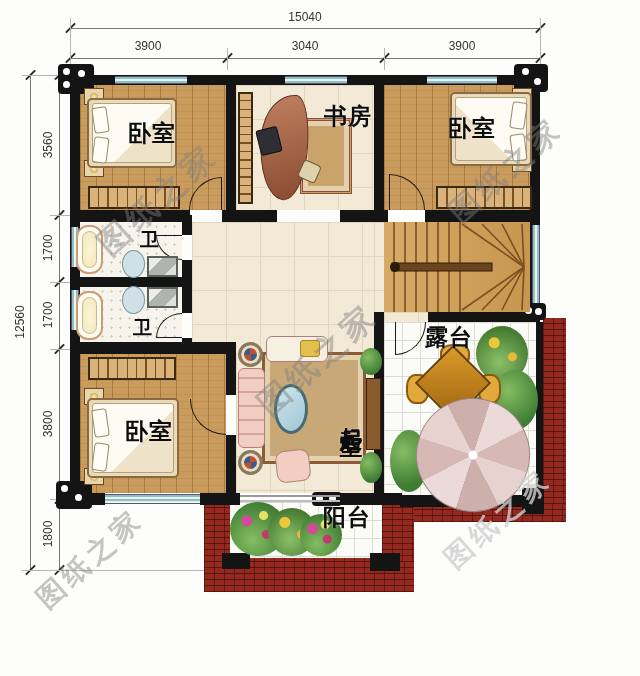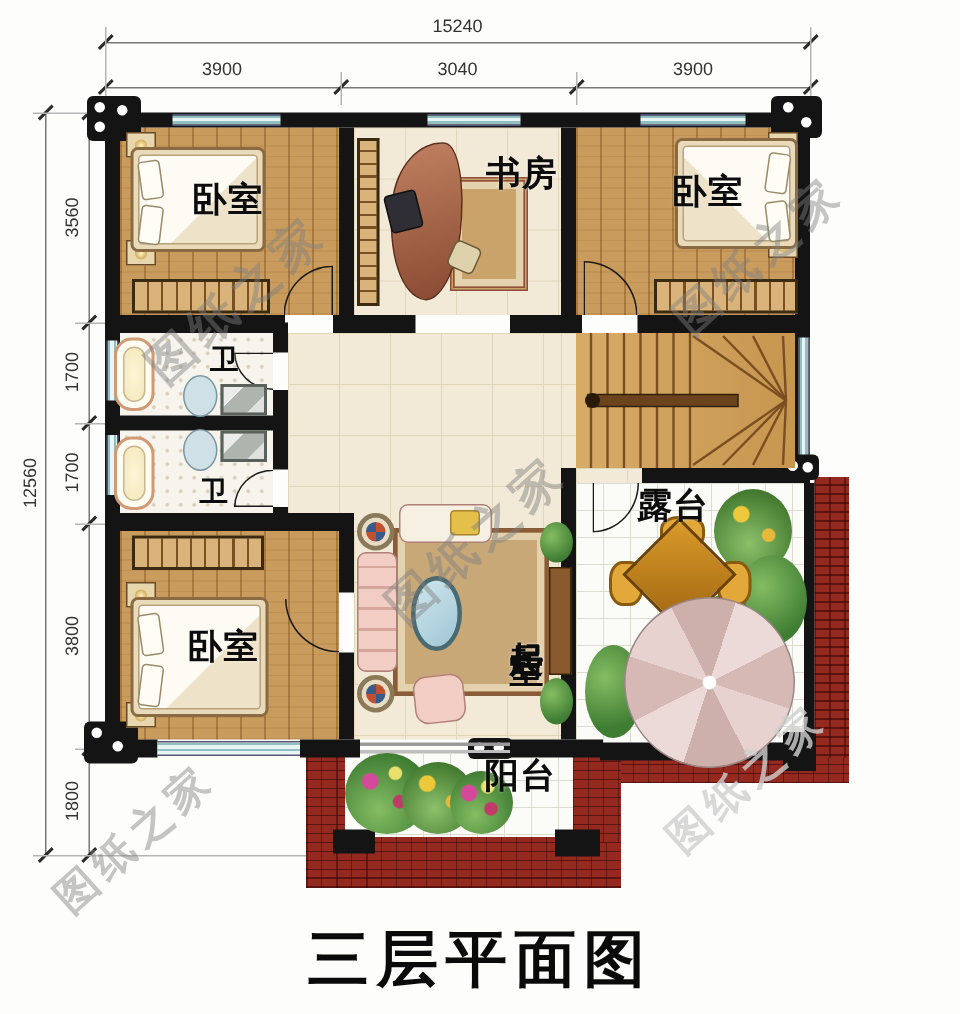--- a/index.html
+++ b/index.html
@@ -68,21 +68,21 @@
   .rlabel.vert{writing-mode:vertical-rl;letter-spacing:3px;}
   .wm{position:absolute;color:#808080;opacity:.45;font-weight:700;letter-spacing:5px;transform:rotate(-42deg);white-space:nowrap;}
   .title{position:absolute;left:50%;top:612px;transform:translateX(-50%);font-size:41px;font-weight:900;letter-spacing:5px;color:#0a0a0a;}
 </style>
 </head>
 <body>
 
 <div class="canvas">
 
   <div class="abs dline" style="left:70px;top:28px;width:470px;height:1px;"></div>
-  <div class="abs dimtxt" style="left:305px;top:17px;">15240</div>
+  <div class="abs dimtxt" style="left:305px;top:17px;">15040</div>
   <div class="abs dline" style="left:70px;top:58px;width:470px;height:1px;"></div>
   <div class="abs dimtxt" style="left:148px;top:46px;">3900</div>
   <div class="abs dimtxt" style="left:305px;top:46px;">3040</div>
   <div class="abs dimtxt" style="left:462px;top:46px;">3900</div>
   <div class="abs tick" style="left:64px;top:27px;"></div>
   <div class="abs tick" style="left:534px;top:27px;"></div>
   <div class="abs tick" style="left:64px;top:57px;"></div>
   <div class="abs tick" style="left:221px;top:57px;"></div>
   <div class="abs tick" style="left:378px;top:57px;"></div>
   <div class="abs tick" style="left:534px;top:57px;"></div>
@@ -298,14 +298,13 @@
   <div class="rlabel vert" style="left:352px;top:413px;">起居室</div>
   <div class="rlabel" style="left:149px;top:431px;">卧室</div>
   <div class="rlabel" style="left:347px;top:517px;">阳台</div>
 
   <div class="wm" style="left:84px;top:178px;font-size:32px;">图纸之家</div>
   <div class="wm" style="left:436px;top:150px;font-size:30px;">图纸之家</div>
   <div class="wm" style="left:244px;top:338px;font-size:32px;">图纸之家</div>
   <div class="wm" style="left:24px;top:540px;font-size:28px;">图纸之家</div>
   <div class="wm" style="left:432px;top:500px;font-size:28px;color:#d0d0d0;opacity:.8;">图纸之家</div>
 
-  <div class="title">三层平面图</div>
 </div>
 
 </body></html>

